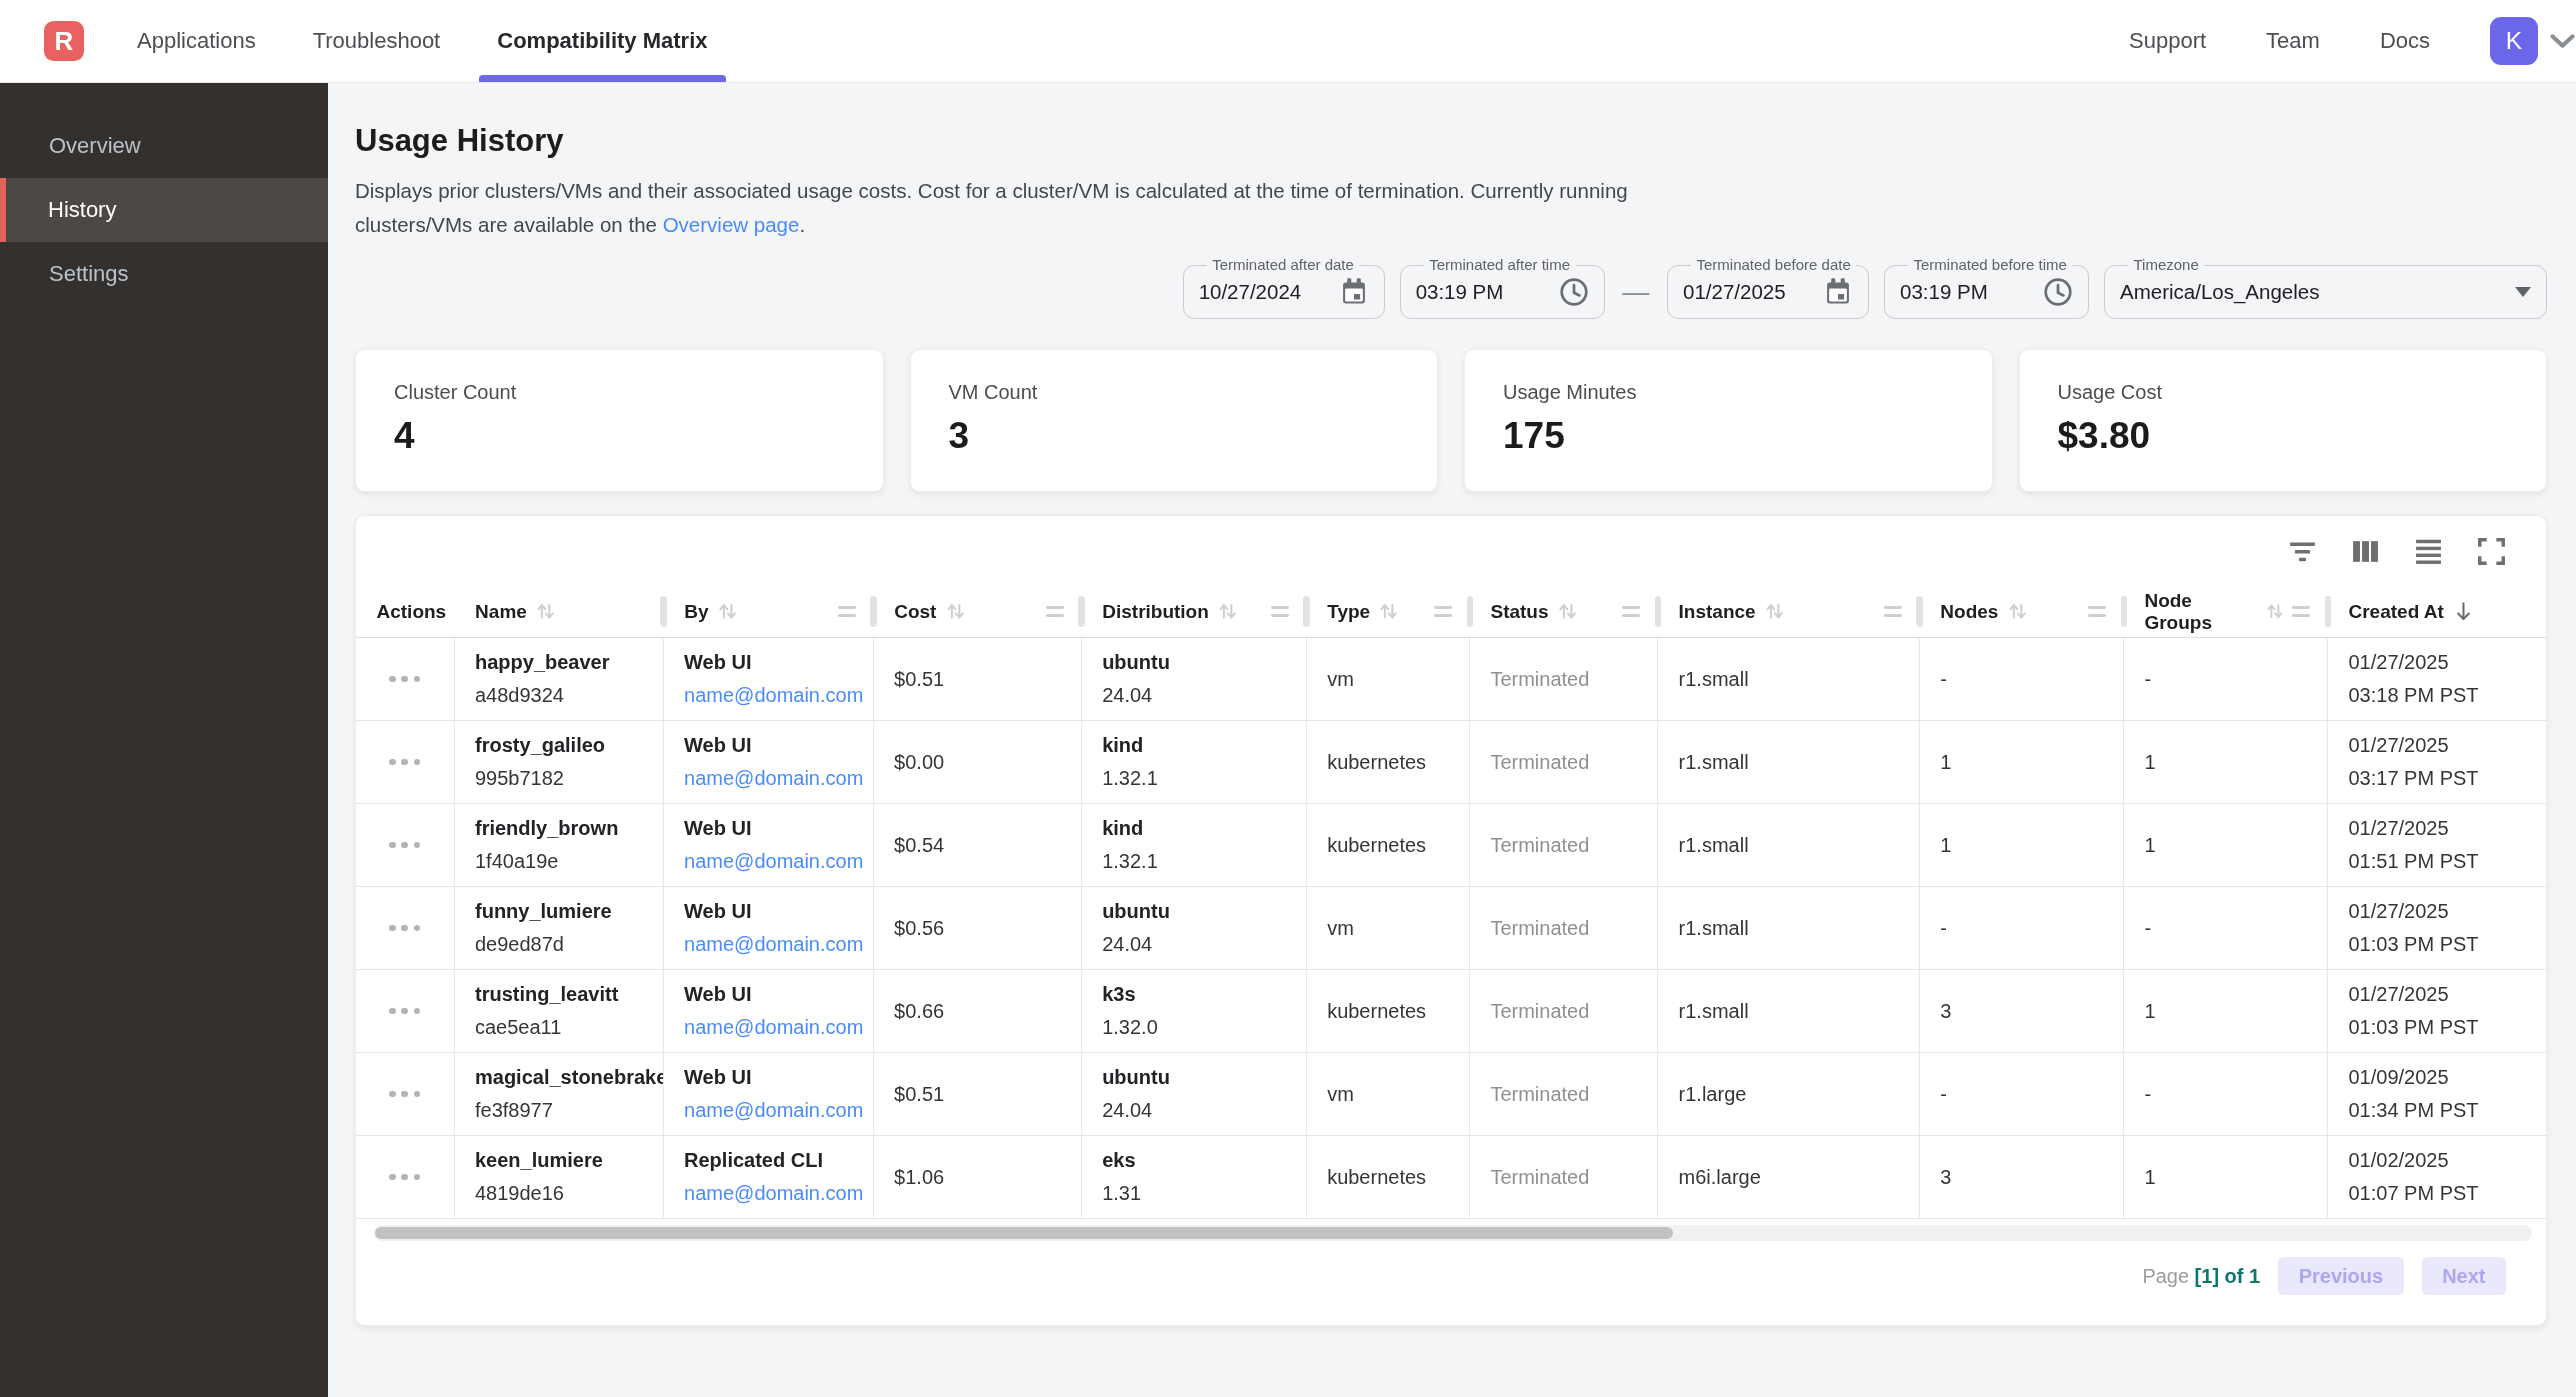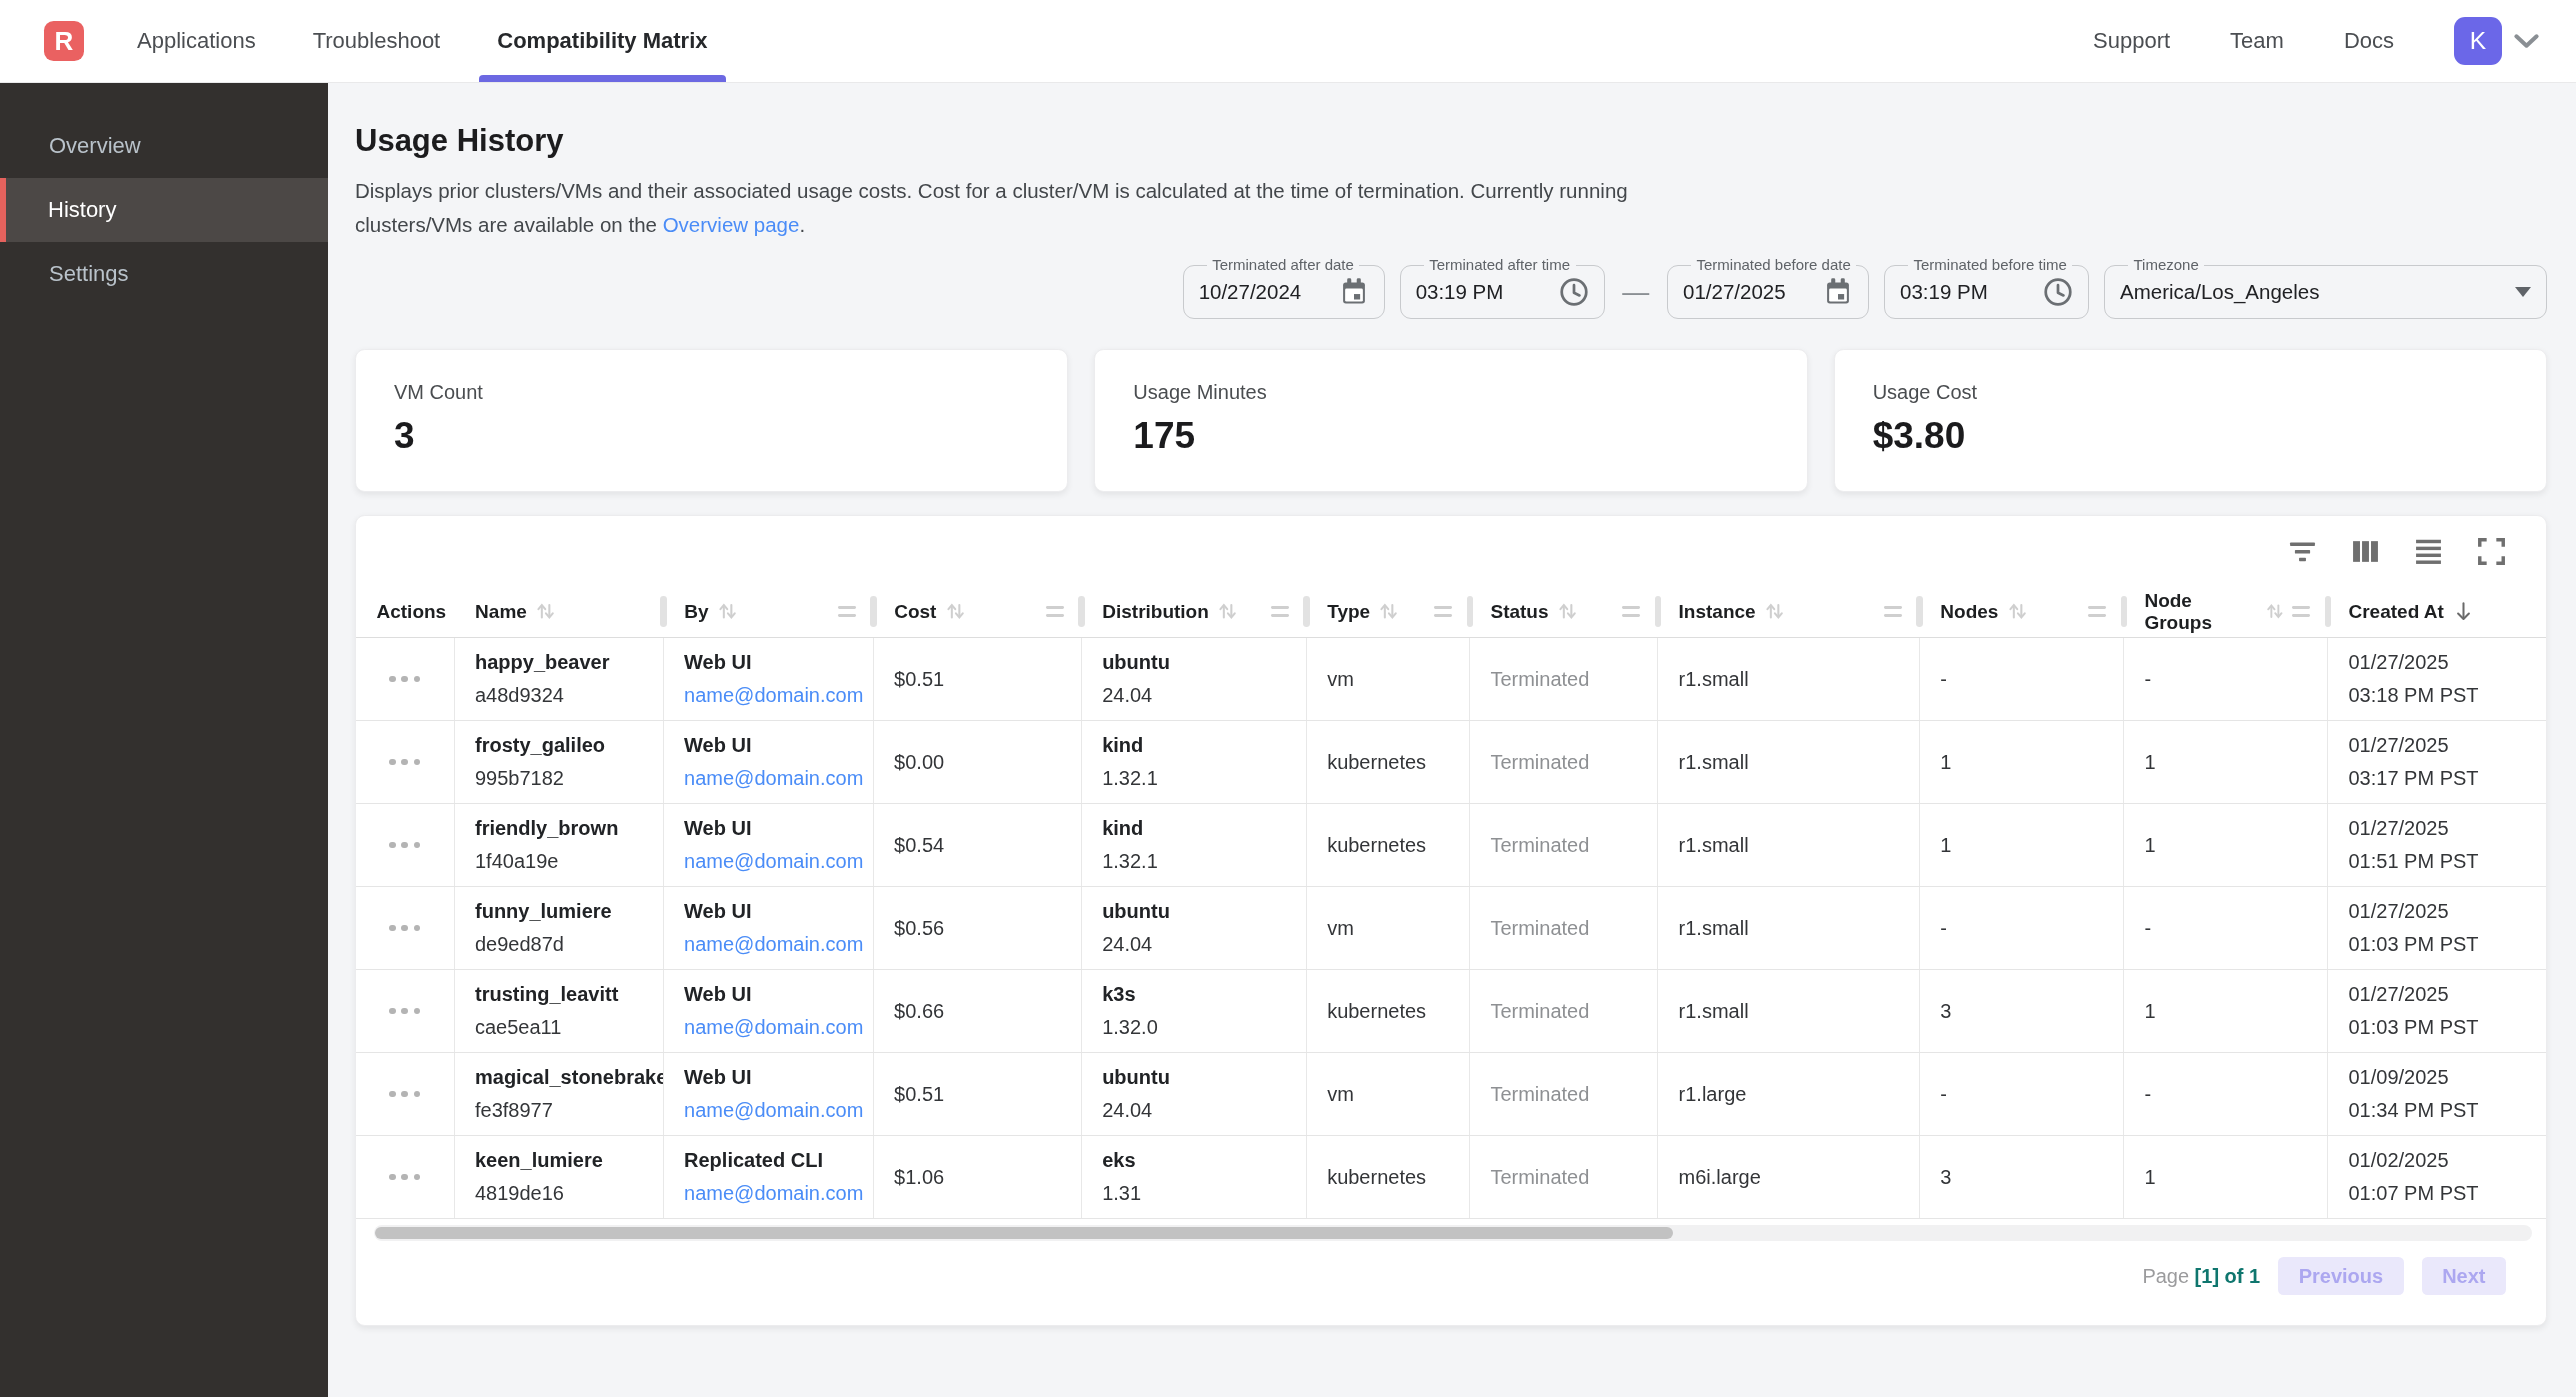--- a/index.html
+++ b/index.html
@@ -9,21 +9,21 @@
   
   .topbar { position: absolute; top:0; left:0; width:2576px; height:83px; background:#fff;
             border-bottom:0.7px solid #e9e9ea; display:flex; align-items:center; z-index:20; }
   .logo { width:40px; height:40px; margin-left:44px; background:#ea6161; border-radius:9.6px;
           color:#fff; font-weight:bold; font-size:26px; display:flex; align-items:center; justify-content:center; cursor:pointer; }
   .nav-tabs { display:flex; height:100%; margin-left:53px; gap:57px; }
   .nav-tab { display:flex; align-items:center; height:100%; font-size:22px; color:#4b4e52; position:relative; cursor:pointer; }
   .nav-tab.active { font-weight:bold; color:#26282b; }
   .nav-tab.active::after { content:""; position:absolute; left:-18px; right:-18px; bottom:0; height:6.8px;
                            background:#6c68e2; border-radius:4.1px 4.1px 0 0; }
-  .top-right { margin-left:auto; display:flex; align-items:center; gap:60px; padding-right:36px; }
+  .top-right { margin-left:auto; display:flex; align-items:center; gap:60px; }
   .top-link { font-size:22px; color:#4b4e52; cursor:pointer; }
   .account { display:flex; align-items:center; gap:11px; cursor:pointer; }
   .avatar { width:48px; height:48px; border-radius:11px; background:#6b67e8; color:#fff; font-size:24.6px;
             display:flex; align-items:center; justify-content:center; }
 
   
   .sidebar { position:absolute; top:83px; left:0; bottom:0; width:328px; background:#33302e; padding-top:31px; }
   .side-item { height:64px; display:flex; align-items:center; padding-left:49px; font-size:22px; color:#b9c2ca; cursor:pointer; }
   .side-item.active { background:#4c4846; color:#ffffff; border-left:6.8px solid #e4625d; padding-left:42px; }
 
@@ -180,20 +180,24 @@
       <span class="field-label">Timezone</span>
       <span class="field-value">America/Los_Angeles</span>
       <span class="field-icon">
           <span class="caret-down"></span>
         </span>
     </div>
   </div>
 
   <div class="stats">
     <div class="stat-card">
+      <div class="stat-label">Cluster Count</div>
+      <div class="stat-value">4</div>
+    </div>
+    <div class="stat-card">
       <div class="stat-label">VM Count</div>
       <div class="stat-value">3</div>
     </div>
     <div class="stat-card">
       <div class="stat-label">Usage Minutes</div>
       <div class="stat-value">175</div>
     </div>
     <div class="stat-card">
       <div class="stat-label">Usage Cost</div>
       <div class="stat-value">$3.80</div>

